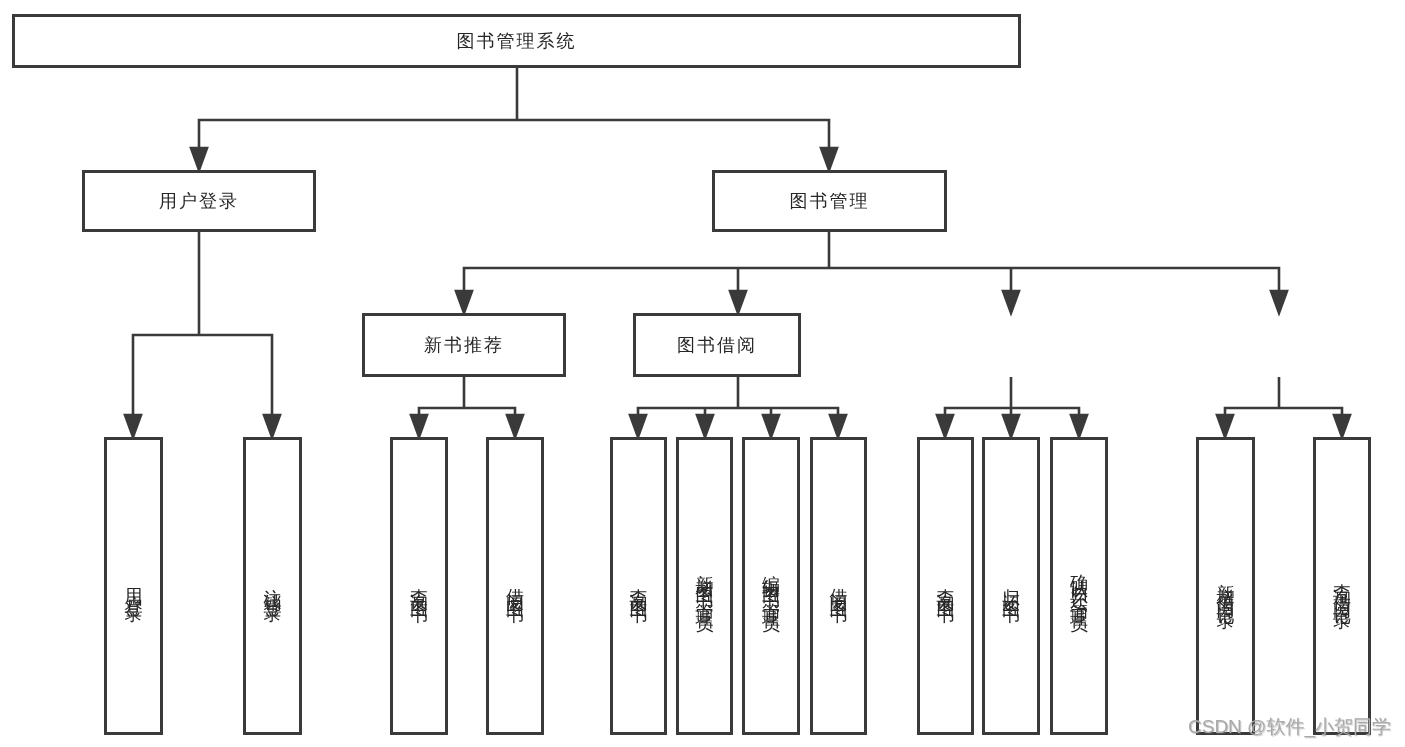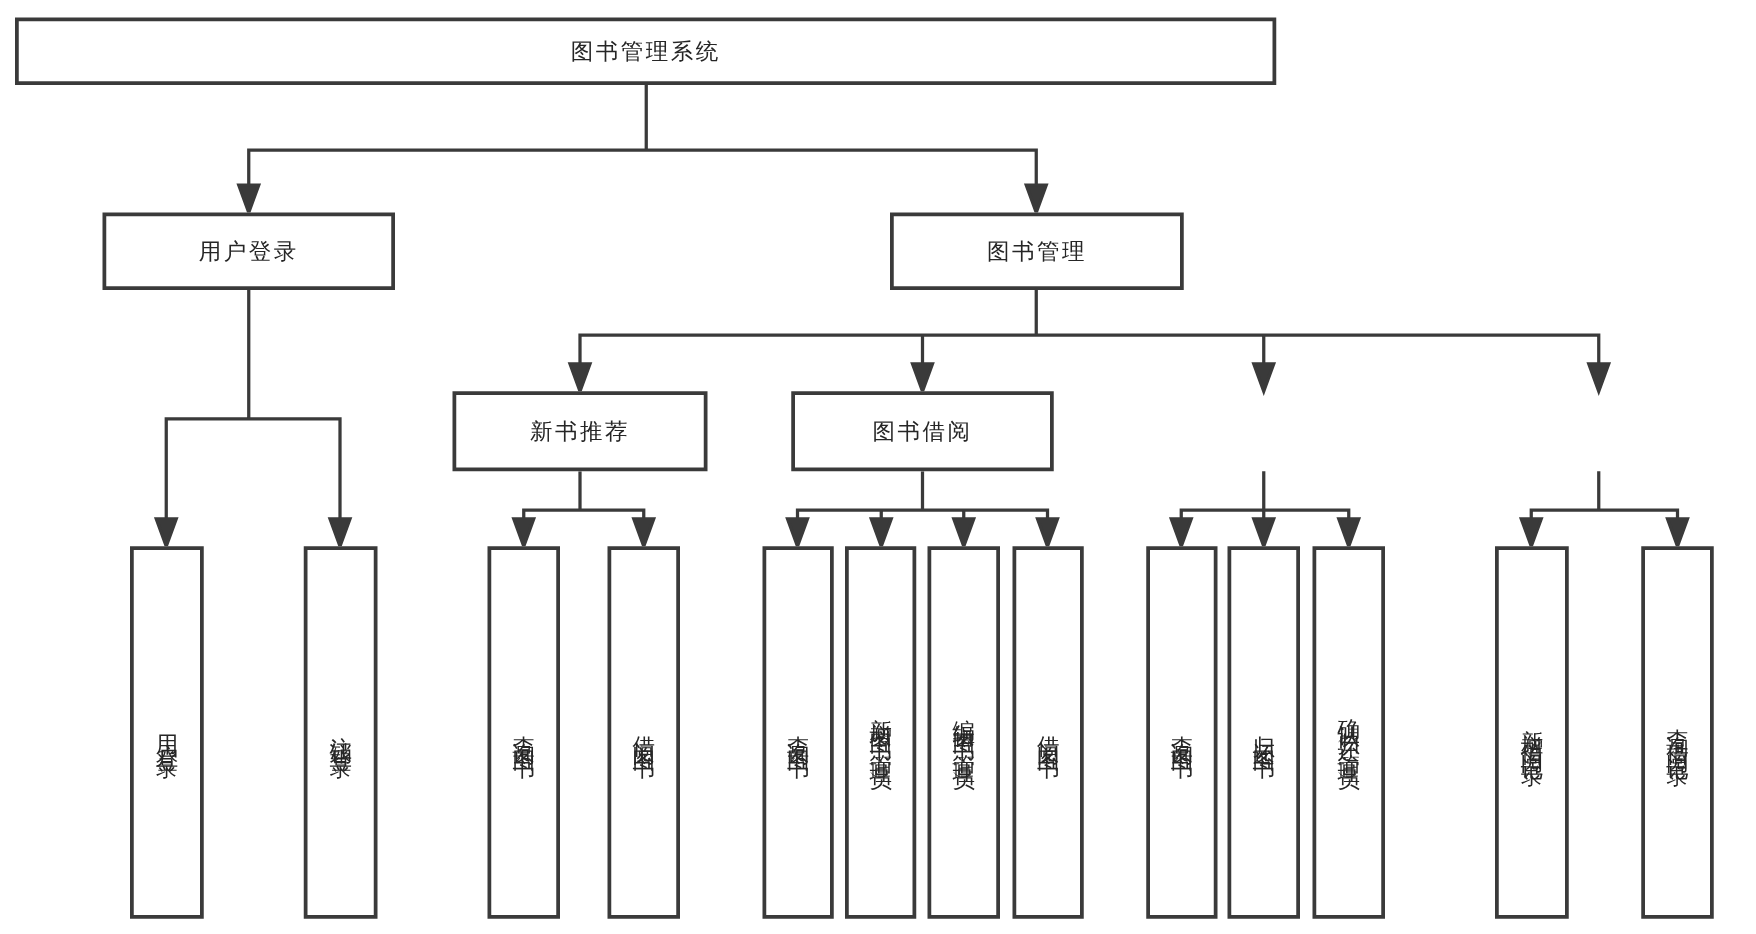--- a/index.html
+++ b/index.html
@@ -116,21 +116,21 @@
   <div class="node h" style="left:82px;top:170px;width:234px;height:62px">
     <span>用户登录</span>
   </div>
   <div class="node h" style="left:362px;top:313px;width:204px;height:64px">
     <span>新书推荐</span>
   </div>
 
   <div class="node h" style="left:712px;top:170px;width:235px;height:62px">
     <span>图书管理</span>
   </div>
-  <div class="node h" style="left:633px;top:313px;width:210px;height:64px">
+  <div class="node h" style="left:633px;top:313px;width:168px;height:64px">
     <span>图书借阅</span>
   </div>
 
   <div class="node v" style="left:104px;top:437px;width:59px;height:298px">
     <span>用户登录</span>
   </div>
   <div class="node v" style="left:243px;top:437px;width:59px;height:298px">
     <span>注销登录</span>
   </div>
 
@@ -164,14 +164,15 @@
     <span>确认归还（管理员）</span>
   </div>
 
   <div class="node v" style="left:1196px;top:437px;width:59px;height:298px">
     <span>新增借阅记录</span>
   </div>
   <div class="node v" style="left:1313px;top:437px;width:58px;height:298px">
     <span>查询借阅记录</span>
   </div>
 
+  <div id="watermark">CSDN @软件_小贺同学</div>
 
 </div>
 
 </body></html>

